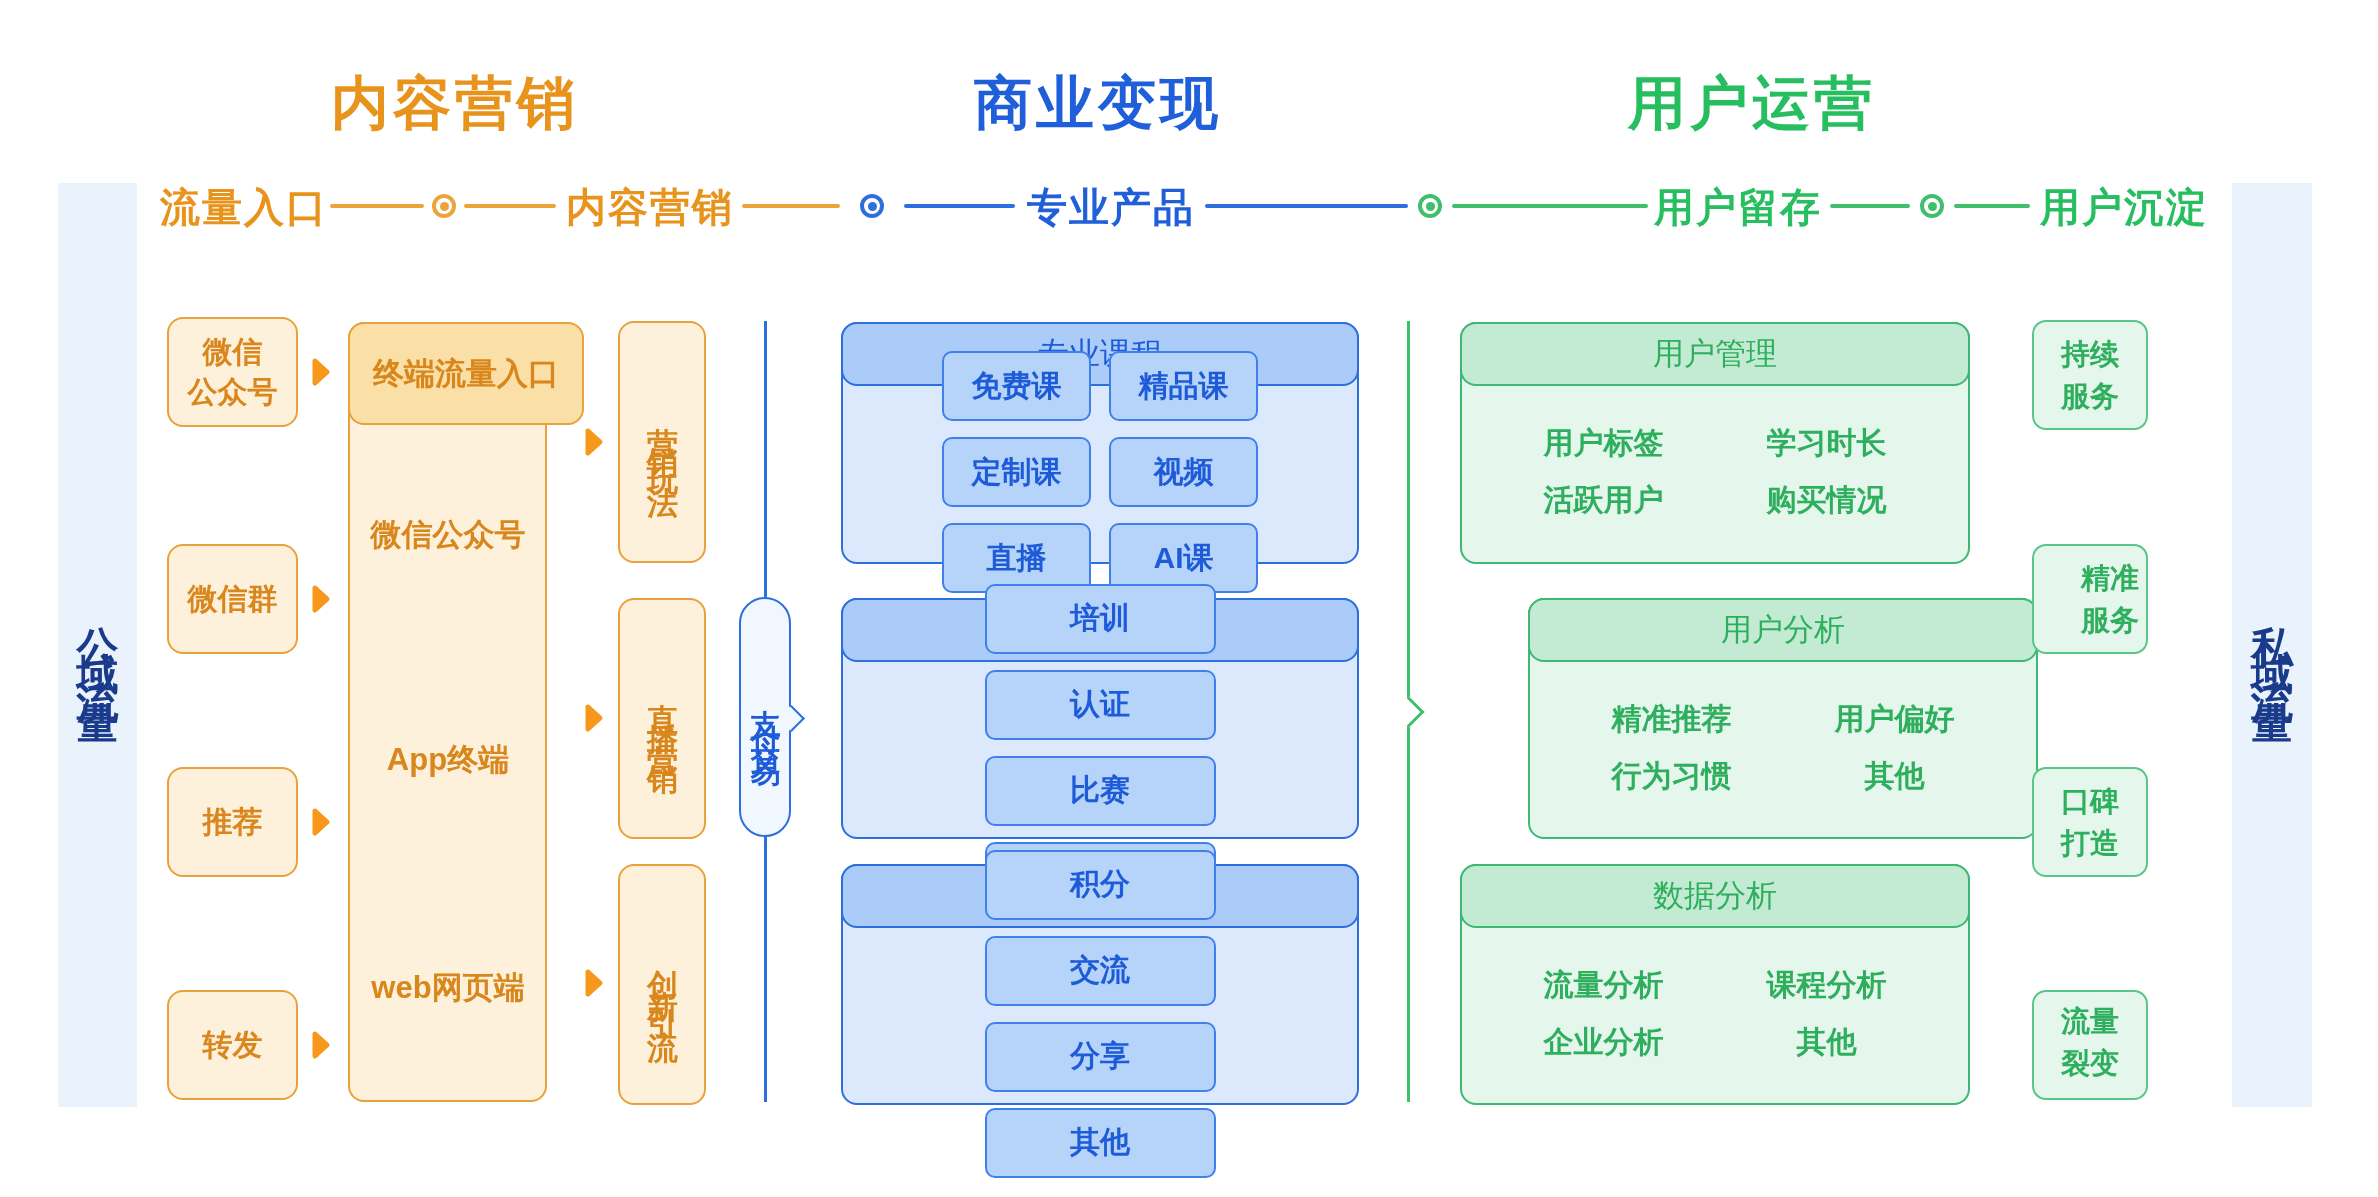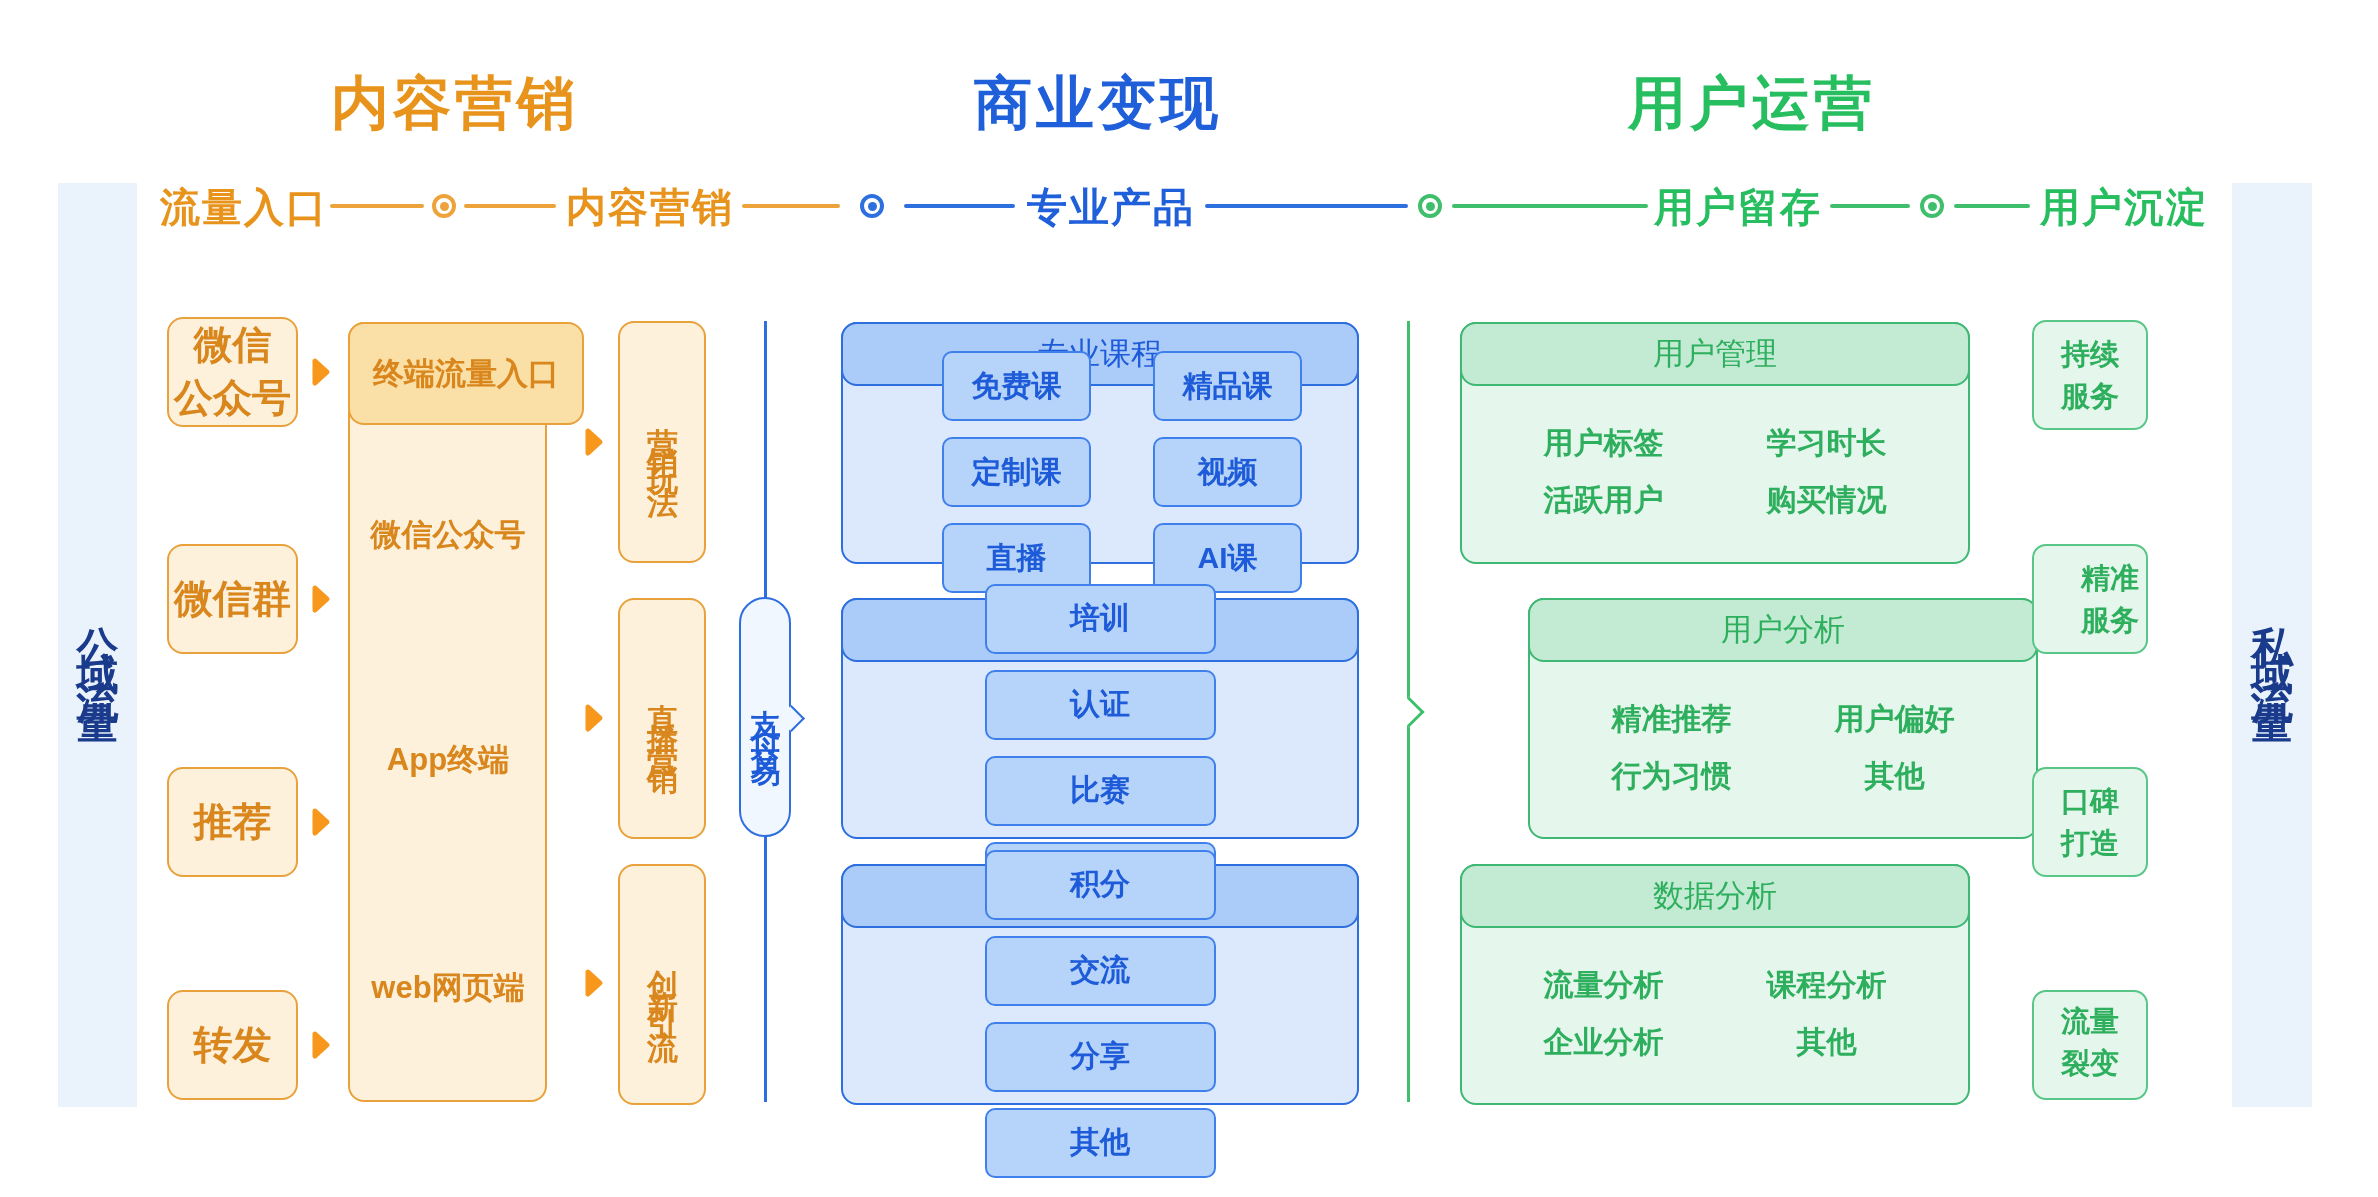--- a/index.html
+++ b/index.html
@@ -25,21 +25,21 @@
   .marker .dot{width:9px;height:9px;border-radius:50%;}
   .marker.orange{border-color:var(--orange-line);} .marker.orange .dot{background:var(--orange-line);}
   .marker.blue{border-color:var(--blue-border);} .marker.blue .dot{background:var(--blue-border);}
   .marker.green{border-color:var(--green-line);} .marker.green .dot{background:var(--green-line);}
   
   .vbar{background:var(--bar-fill);display:flex;align-items:center;justify-content:center;}
   .vbar span{writing-mode:vertical-rl;text-orientation:upright;letter-spacing:26px;
              font-size:42px;font-weight:bold;color:var(--navy);}
   
   .src-box{background:var(--orange-fill);border:2.5px solid var(--orange-border);border-radius:16px;
-           color:var(--orange-text);font-size:39px;font-weight:bold;text-align:center;
+           color:var(--orange-text);font-size:30px;font-weight:bold;text-align:center;
            white-space:pre-line;line-height:1.35;}
   
   .terminal-box{background:var(--orange-fill);border:2.5px solid var(--orange-border);border-radius:16px;}
   .terminal-header{background:var(--orange-header);border:2.5px solid var(--orange-border);border-radius:16px;
            color:var(--orange-text);font-size:31px;font-weight:bold;}
   .terminal-item{position:absolute;transform:translate(-50%,-50%);color:var(--orange-text);font-size:31px;font-weight:bold;white-space:nowrap;}
   
   .tactic{background:var(--orange-fill);border:2.5px solid var(--orange-border);border-radius:16px;}
   .tactic span{writing-mode:vertical-rl;text-orientation:upright;letter-spacing:20px;
                font-size:31px;font-weight:bold;color:var(--orange-text);}
@@ -62,21 +62,21 @@
   .card.blue{background:var(--blue-body);border-color:var(--blue-border);}
   .card.green{background:var(--green-body);border-color:var(--green-border);}
   .card-header{position:absolute;left:-2px;top:-2px;width:calc(100% + 4px);height:64px;border:2px solid;border-radius:16px;
                display:flex;align-items:center;justify-content:center;font-size:31px;font-weight:normal;box-sizing:border-box;}
   .card.blue .card-header{background:var(--blue-header);border-color:var(--blue-border);color:var(--blue-text);}
   .card.green .card-header{background:var(--green-header);border-color:var(--green-border);color:var(--green-text);}
   .card-body{position:absolute;left:0;right:0;top:58px;bottom:0;display:flex;flex-wrap:wrap;
              align-items:center;justify-content:center;align-content:center;gap:16px 18px;padding:6px 20px;}
   .btn{background:var(--blue-btn);border:2px solid var(--blue-btn-border);border-radius:10px;height:66px;
        display:flex;align-items:center;justify-content:center;color:var(--blue-text);font-size:30px;font-weight:bold;}
-  .btn.w3{width:145px;margin-left:44px;} .btn.w2{width:227px;}
+  .btn.w3{width:145px;} .btn.w2{width:227px;}
   .gitem{width:44%;text-align:center;color:var(--green-text);font-size:30px;font-weight:bold;}
   
   .outcome{background:var(--green-body);border:2.5px solid var(--outcome-border);border-radius:14px;
            color:var(--green-text);font-size:29px;font-weight:bold;text-align:right;
            white-space:pre-line;line-height:1.45;}
 </style>
 </head>
 <body>
 
 <div class="canvas">

